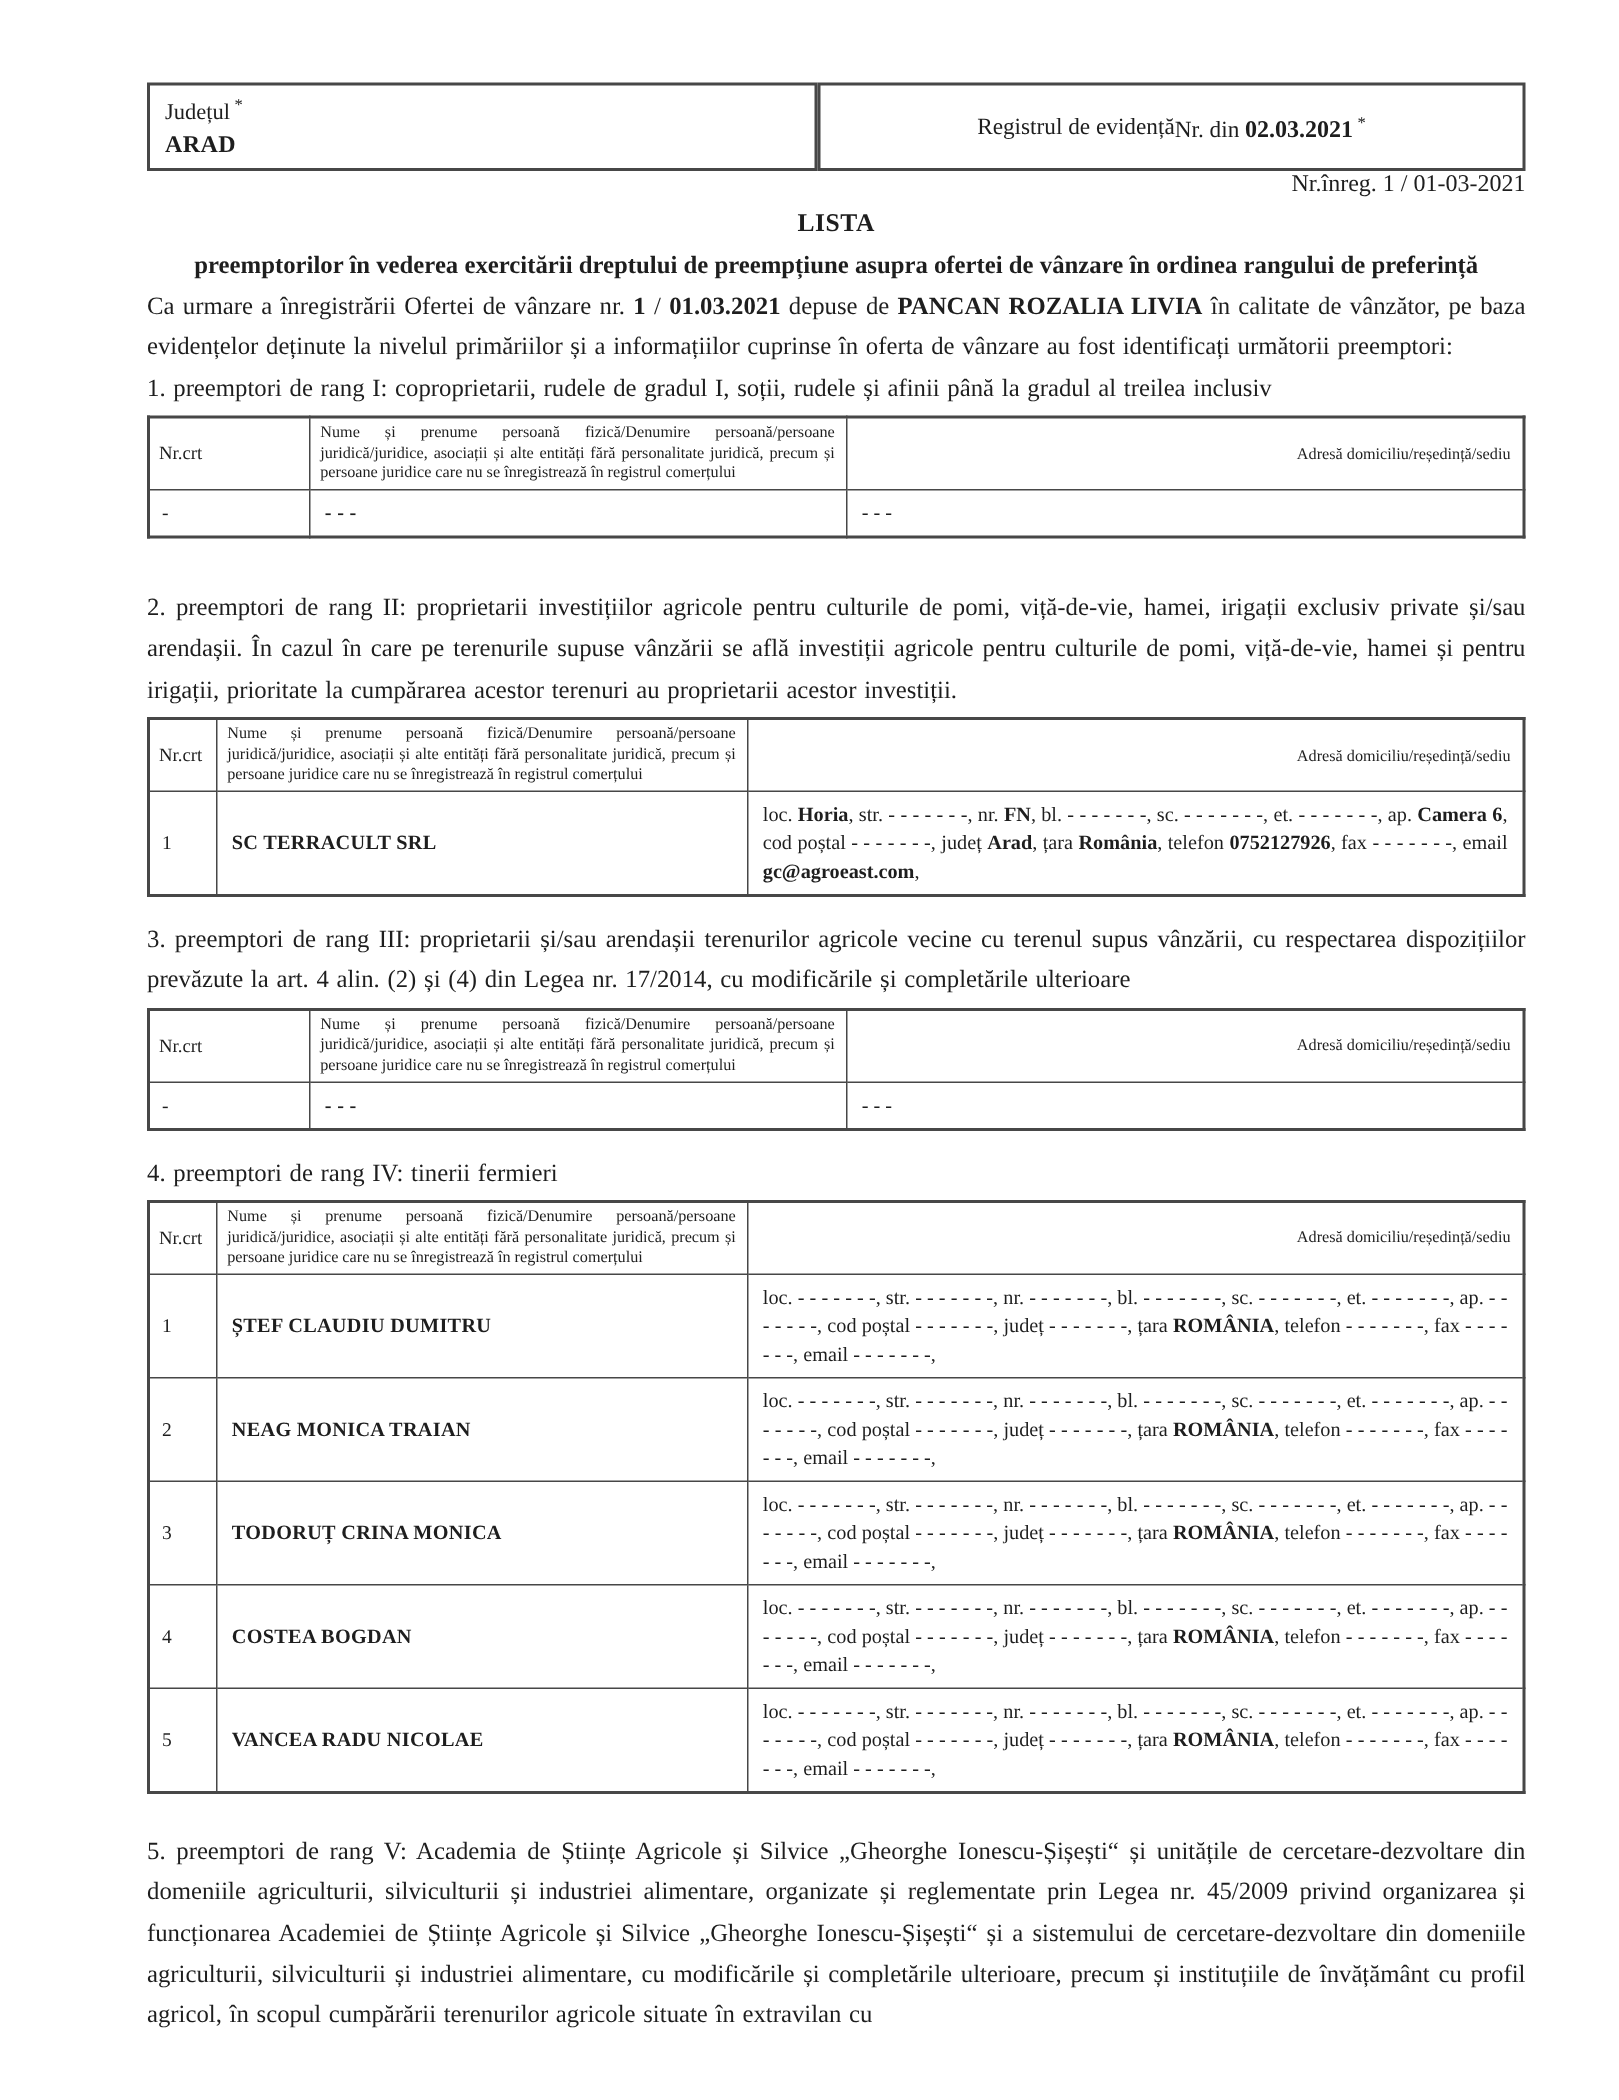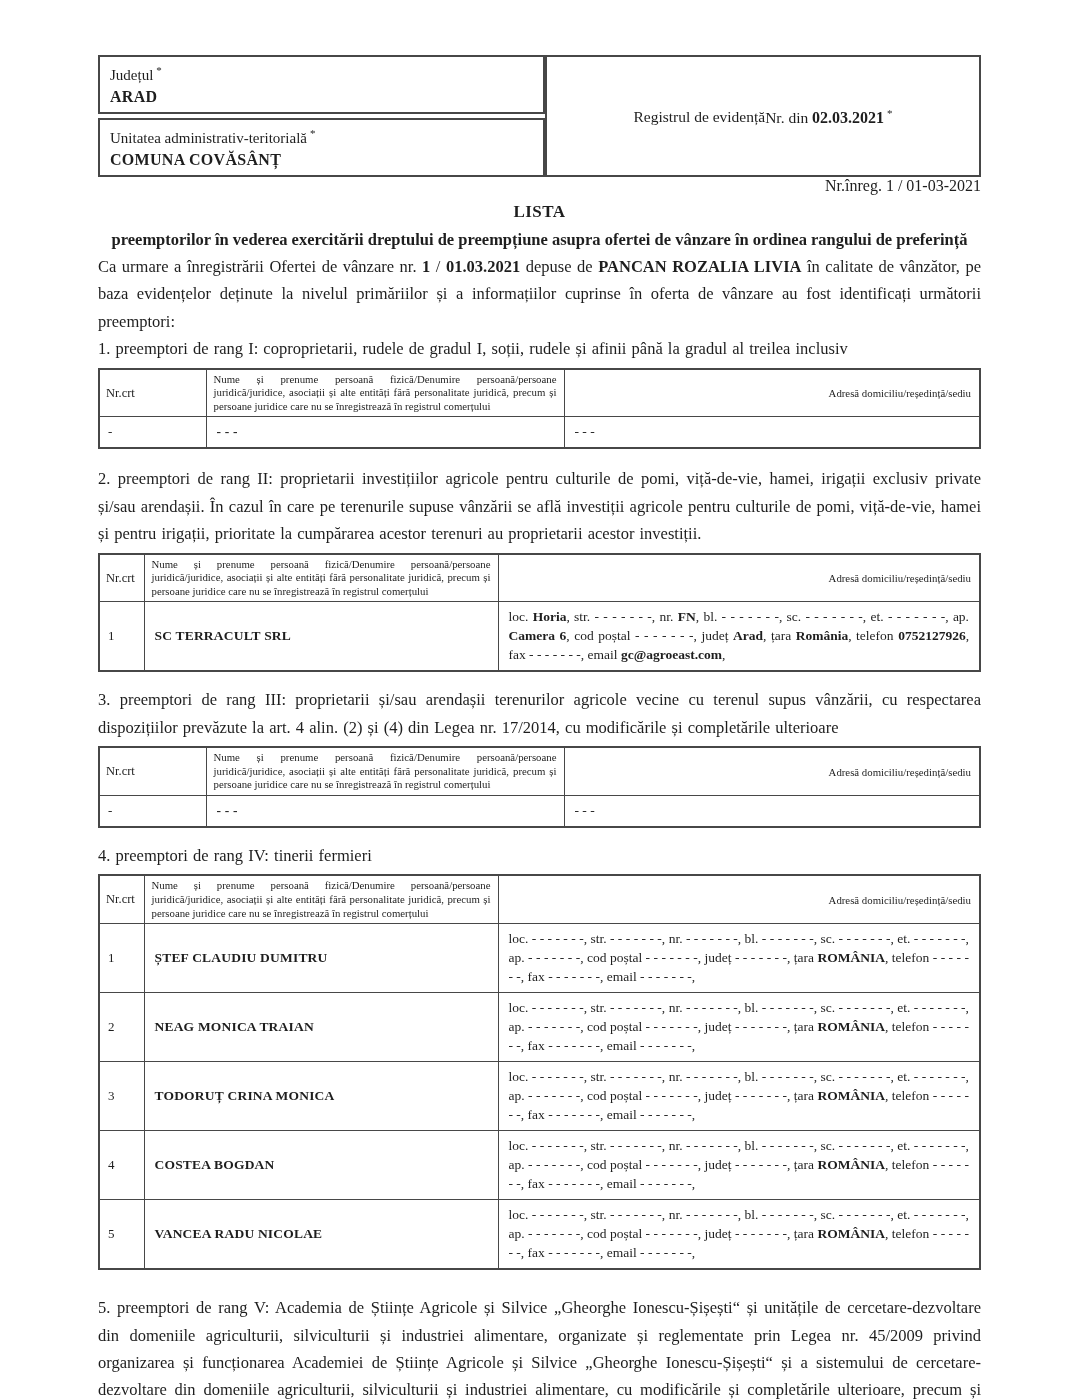--- a/index.html
+++ b/index.html
@@ -2,21 +2,21 @@
 <html lang="ro"><head>
 <meta charset="utf-8">
 <style>
   * { box-sizing: border-box; margin: 0; padding: 0; }
   html, body { background: #ffffff; }
   .page {
     width: 1079px; height: 1400px;
     background: #ffffff;
     color: #1e1e1e;
     font-family: "Liberation Serif", "DejaVu Serif", serif;
-    padding: 55px 98px 0 98px;
+    padding: 55px 62px 0 98px;
     overflow: hidden;
     position: relative;
   }
   
   .header-row { display: flex; align-items: stretch; }
   .header-left { width: 447px; display: flex; flex-direction: column; }
   .hcell {
     border: 2px solid #474747;
     padding: 3px 10px 5px 10px;
     font-size: 15px;
@@ -35,21 +35,21 @@
     font-size: 15.5px; line-height: 23px;
   }
   .header-right b { font-size: 16px; }
   
   .reg-line { text-align: right; font-size: 16px; }
   .doc-title { margin-top: 7px; text-align: center; font-weight: bold; font-size: 17px; letter-spacing: 0.4px; }
   .doc-subtitle { margin-top: 4px; text-align: center; font-weight: bold; font-size: 16.5px; line-height: 27px; }
   
   .para { font-size: 16.5px; line-height: 27.4px; text-align: justify; word-spacing: 1px; }
   .intro { }
-  .sec2 { margin-top: 16px; }
+  .sec2 { margin-top: 32px; }
   .sec3 { margin-top: 14px; }
   .sec4 { margin-top: 14px; }
   .sec5 { margin-top: 24px; }
   
   table.doc-table {
     width: 100%;
     border-collapse: collapse;
     table-layout: fixed;
     border: 2px solid #474747;
     margin-top: 5px;
@@ -79,24 +79,20 @@
 <body>
 
 <div class="page">
 
   <div class="header-row">
     <div class="header-left">
       <div class="hcell">
         <div class="label"><span>Județul</span><sup class="star">*</sup></div>
         <div class="value">ARAD</div>
       </div>
-      <div class="hcell">
-        <div class="label"><span>Unitatea administrativ-teritorială</span><sup class="star">*</sup></div>
-        <div class="value">COMUNA COVĂSÂNȚ</div>
-      </div>
     </div>
     <div class="header-right">
       <div>Registrul de evidență</div>
       <div><span>Nr. din </span><b>02.03.2021</b><sup class="star">*</sup></div>
     </div>
   </div>
 
   <div class="reg-line">Nr.înreg. 1 / 01-03-2021</div>
   <div class="doc-title">LISTA</div>
   <div class="doc-subtitle">preemptorilor în vederea exercitării dreptului de preempțiune asupra ofertei de vânzare în ordinea rangului de preferință</div>

